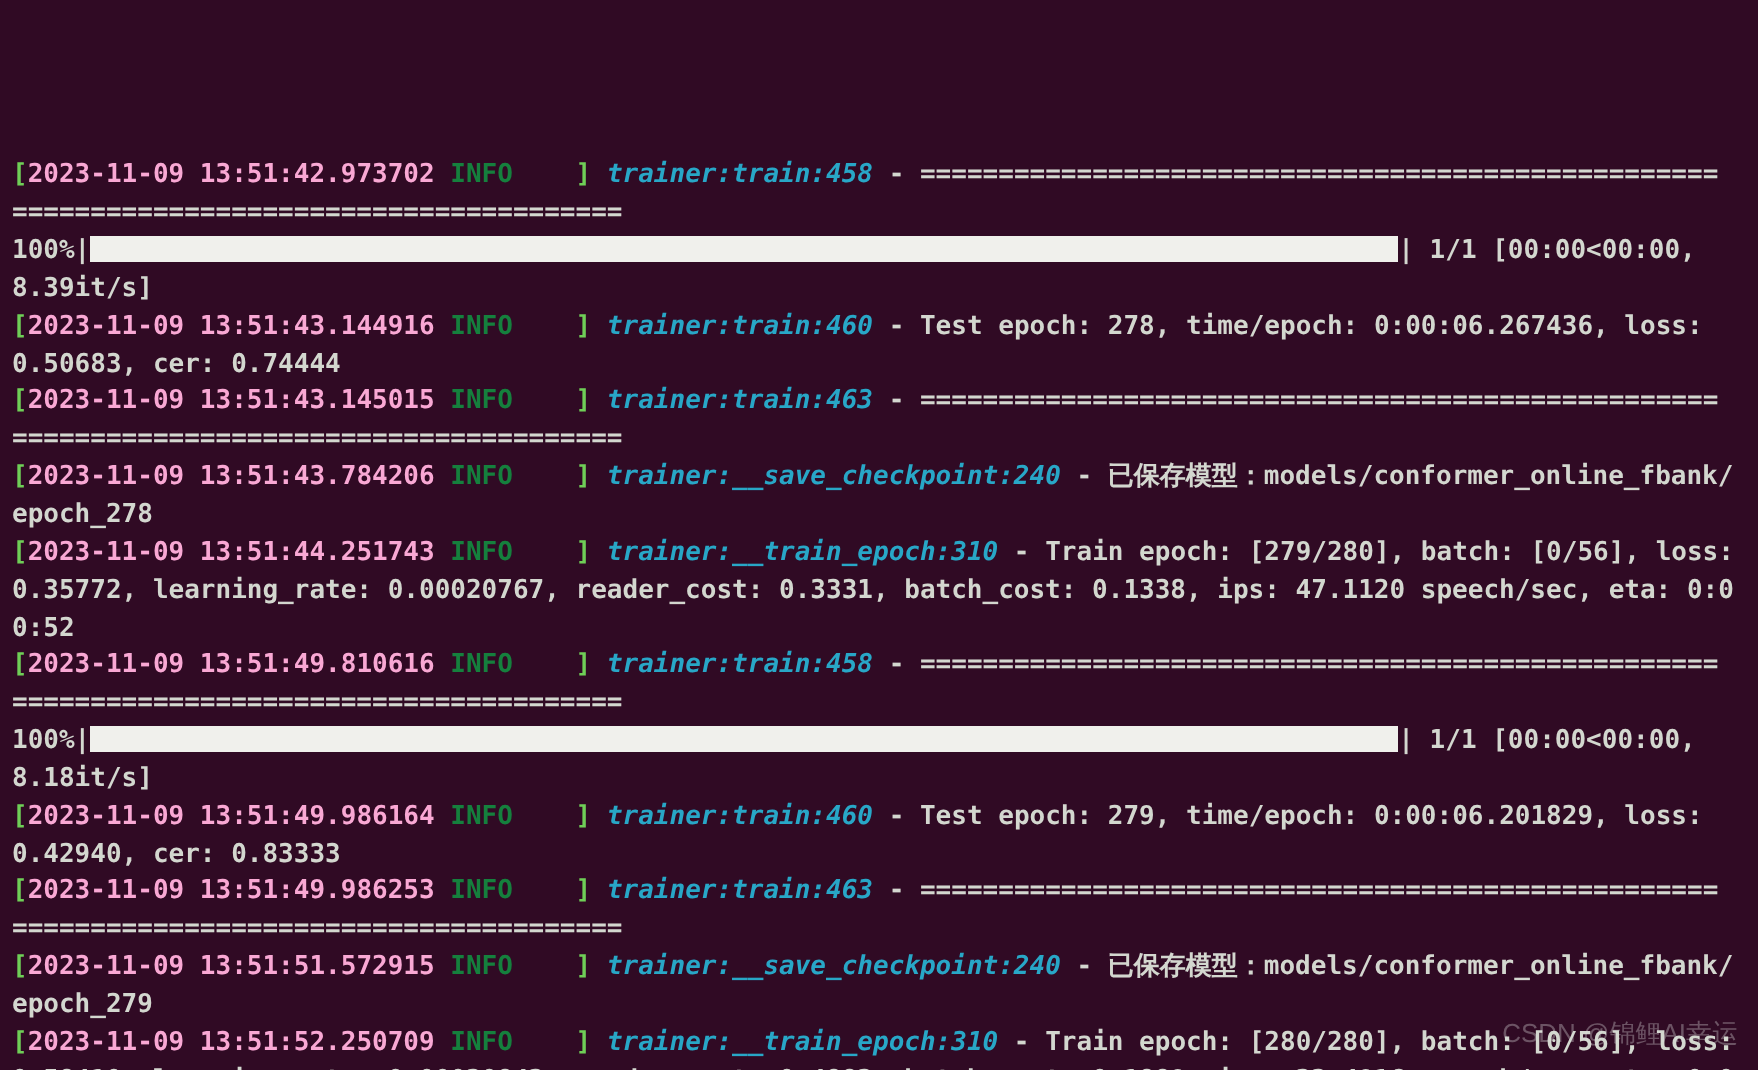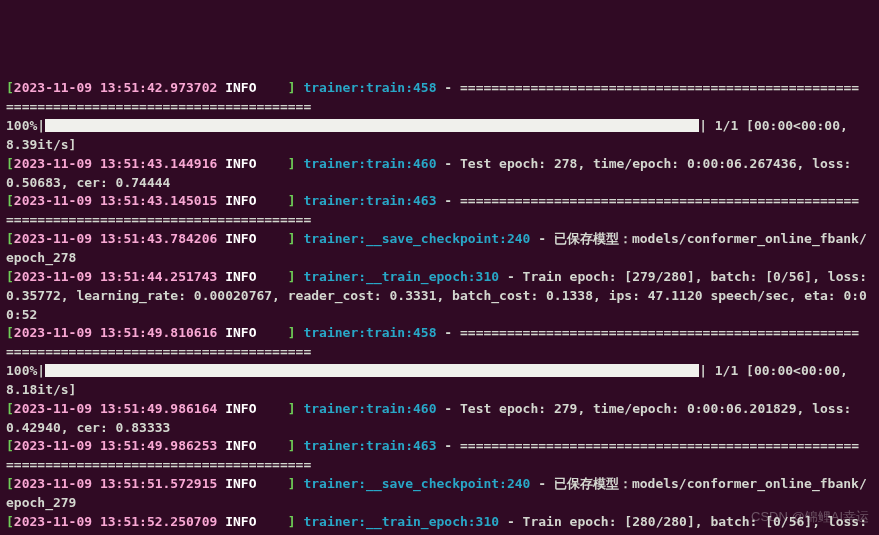--- a/index.html
+++ b/index.html
@@ -13,23 +13,23 @@
     width: 879px;
     height: 535px;
     box-sizing: border-box;
     overflow: hidden;
     font-weight: 600;
     white-space: pre-wrap;
     word-break: break-all;
     position: relative;
   }
   .c-ts   { color: #f9a8d4; }  
-  .c-lvl  { color: #ffffff; }  
+  .c-lvl  { color: #15803d; }  
   .c-br   { color: #6fcf57; }  
-  .c-log  { color: #28a7c7; }  
+  .c-log  { color: #28a7c7; font-style: italic; }  
   .c-msg  { color: #d3d7cf; }  
   .bar {
     display: inline-block;
     background: #f0f0ec;
     height: 13px;
     vertical-align: -2px;
   }
   .watermark {
     position: absolute;
     right: 10px;

